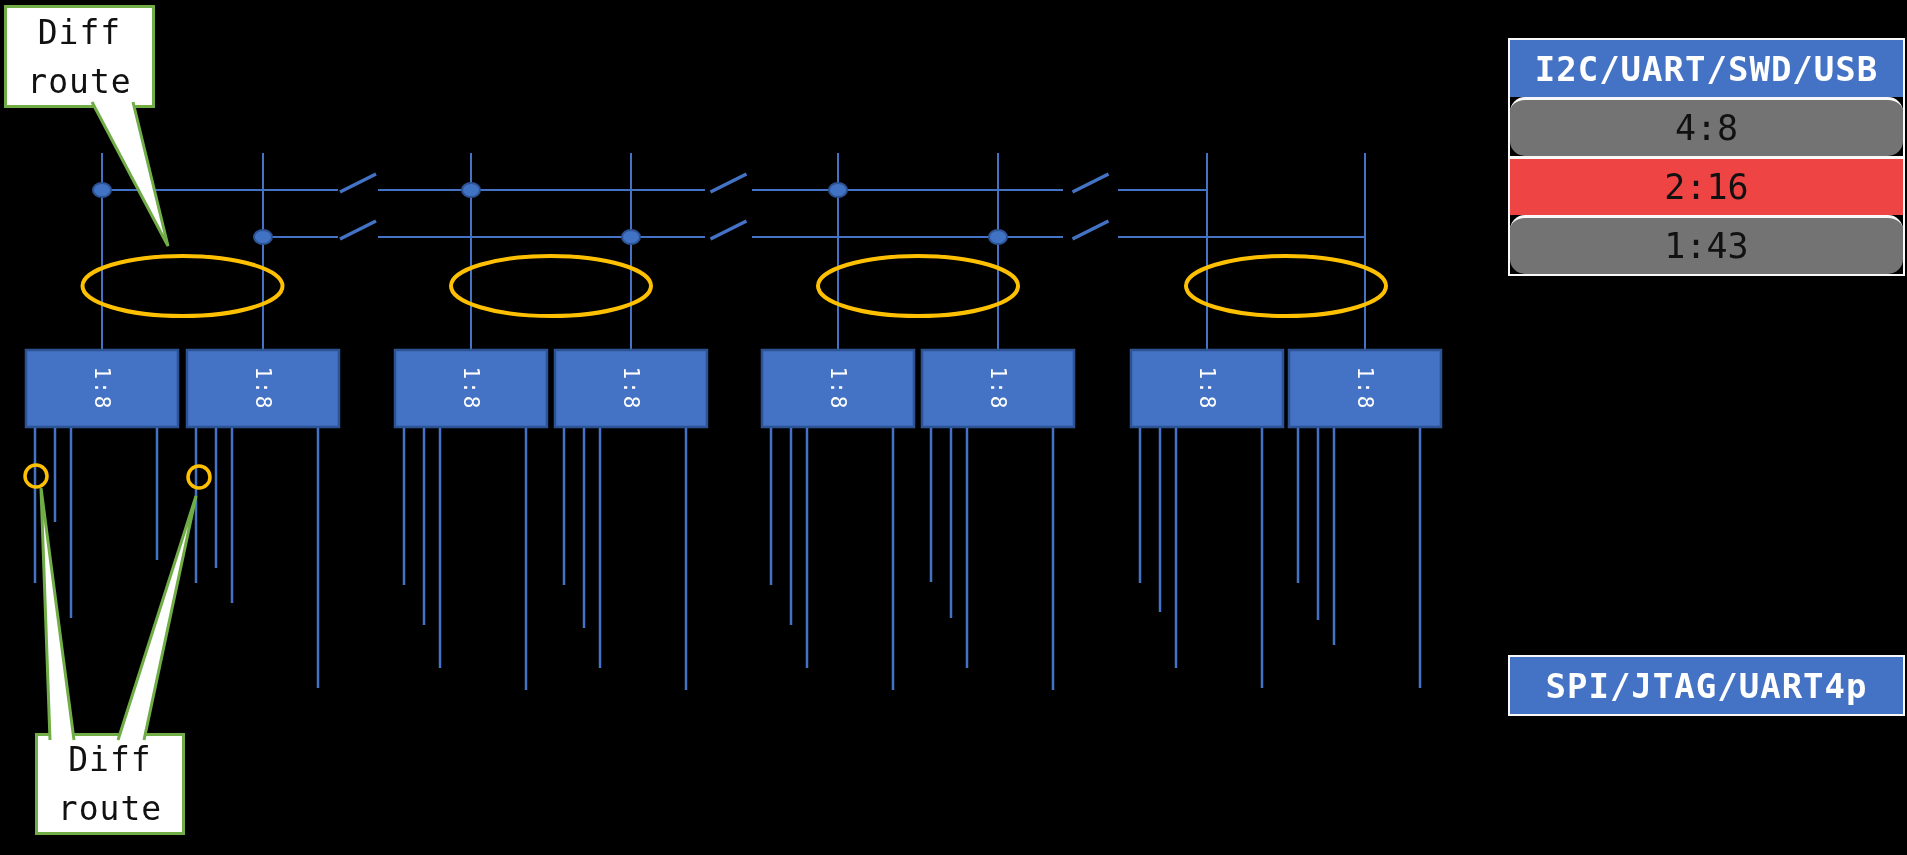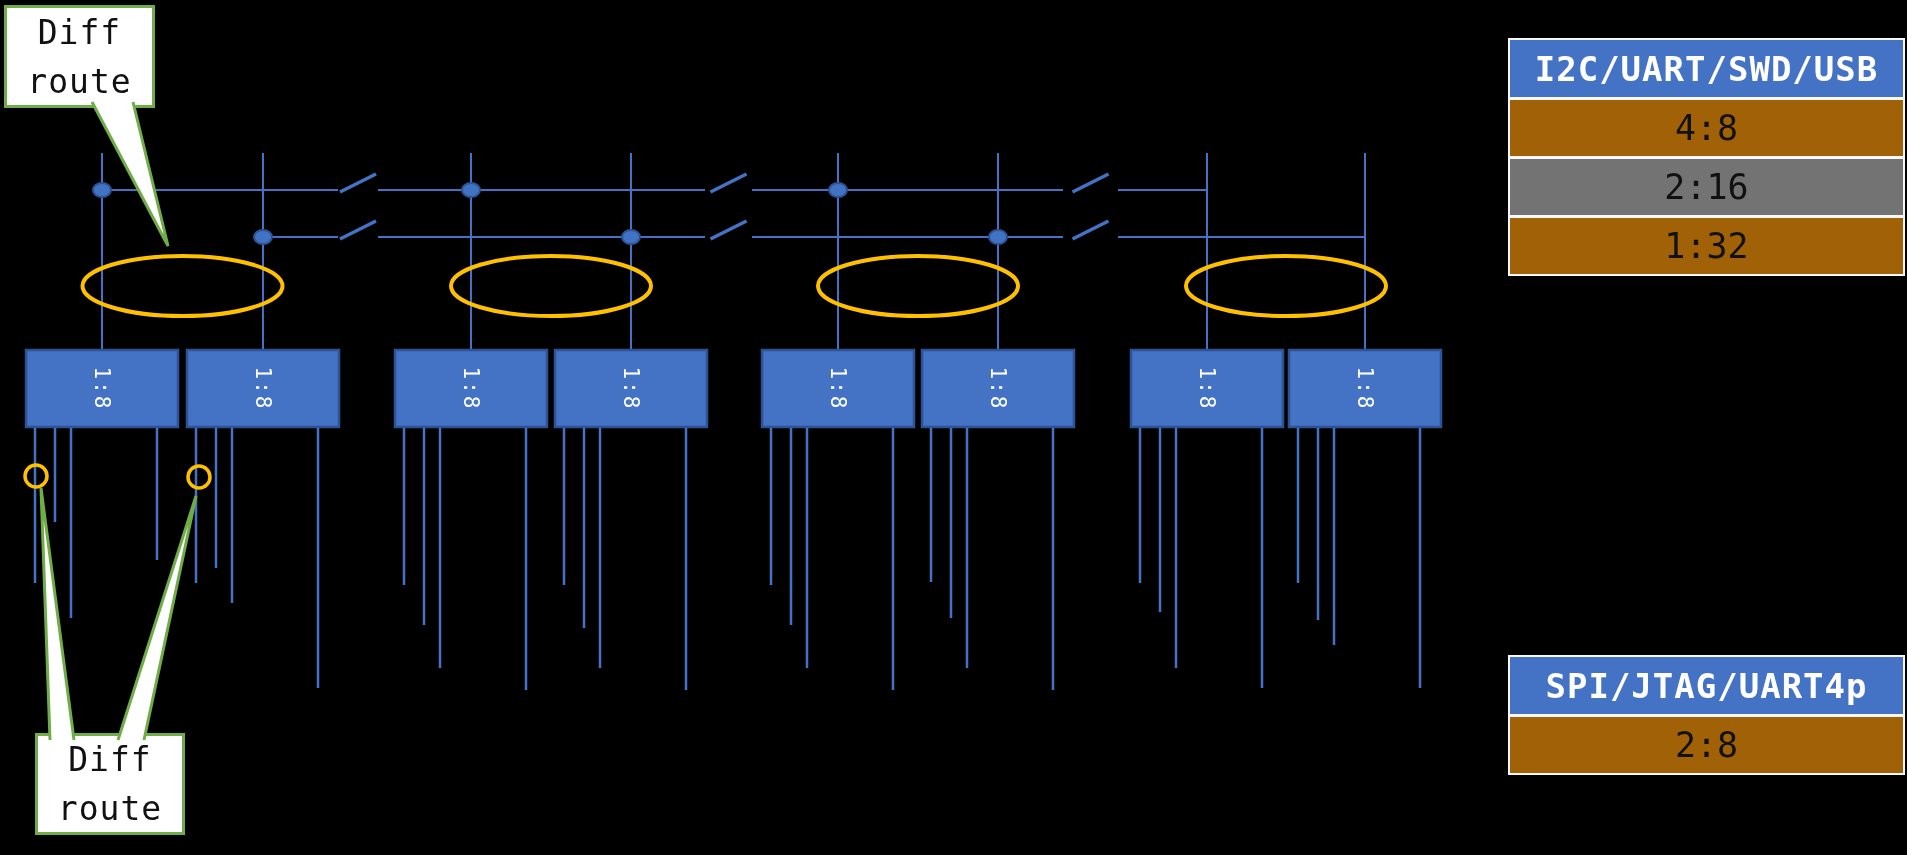--- a/index.html
+++ b/index.html
@@ -7,22 +7,22 @@
        font-family:"DejaVu Sans Mono", monospace;}
   svg{position:absolute;left:0;top:0;}
   .callout{position:absolute;background:#fff;border:3px solid #70AD47;
            display:flex;flex-direction:column;align-items:center;justify-content:center;
            color:#111;font-size:33px;line-height:49px;letter-spacing:1px;z-index:2;}
   .io-table{position:absolute;width:393px;border:2px solid #F8F8F8;z-index:2;}
   .io-table .hdr{height:57px;background:#4472C4;color:#fff;font-weight:bold;
                  font-size:34px;letter-spacing:1px;display:flex;align-items:center;justify-content:center;}
   .io-table .row{height:56px;border-top:3px solid #F8F8F8;color:#111;font-size:35px;
                  display:flex;align-items:center;justify-content:center;}
-  .io-table .row.alt-a{background:#a16207;}
-  .io-table .row.alt-b{background:#737373;}
+  .io-table .row.alt-a{background:#737373;border-radius:15px;}
+  .io-table .row.alt-b{background:#ef4444;}
   #overlay{z-index:3;pointer-events:none;}
 </style>
 </head>
 <body>
 
 <div id="app">
 
   <svg id="diagram" width="1907" height="855">
       <line x1="102" y1="190" x2="338" y2="190" stroke="#4472C4" stroke-width="2"></line>
       <line x1="378" y1="190" x2="705" y2="190" stroke="#4472C4" stroke-width="2"></line>
@@ -122,24 +122,23 @@
     <path d="M 92 102 L 168 246 L 133 102" fill="#ffffff" stroke="#70AD47" stroke-width="3"></path>
     <path d="M 50 740 L 41 488 L 74 740" fill="#ffffff" stroke="#70AD47" stroke-width="3"></path>
     <path d="M 118 740 L 196 496 L 144 740" fill="#ffffff" stroke="#70AD47" stroke-width="3"></path>
   </svg>
 
   <div class="io-table" style="left:1508px;top:38px;">
     <div class="hdr">I2C/UART/SWD/USB</div>
     <div class="rows">
         <div class="row alt-a">4:8</div>
         <div class="row alt-b">2:16</div>
-        <div class="row alt-a">1:32</div>
+        <div class="row alt-a">1:43</div>
       </div>
   </div>
 
   <div class="io-table" style="left:1508px;top:655px;text-align:center;">
     <div class="hdr">SPI/JTAG/UART4p</div>
     <div class="rows">
-        <div class="row alt-a">2:8</div>
       </div>
   </div>
 
 </div>
 
 </body></html>

